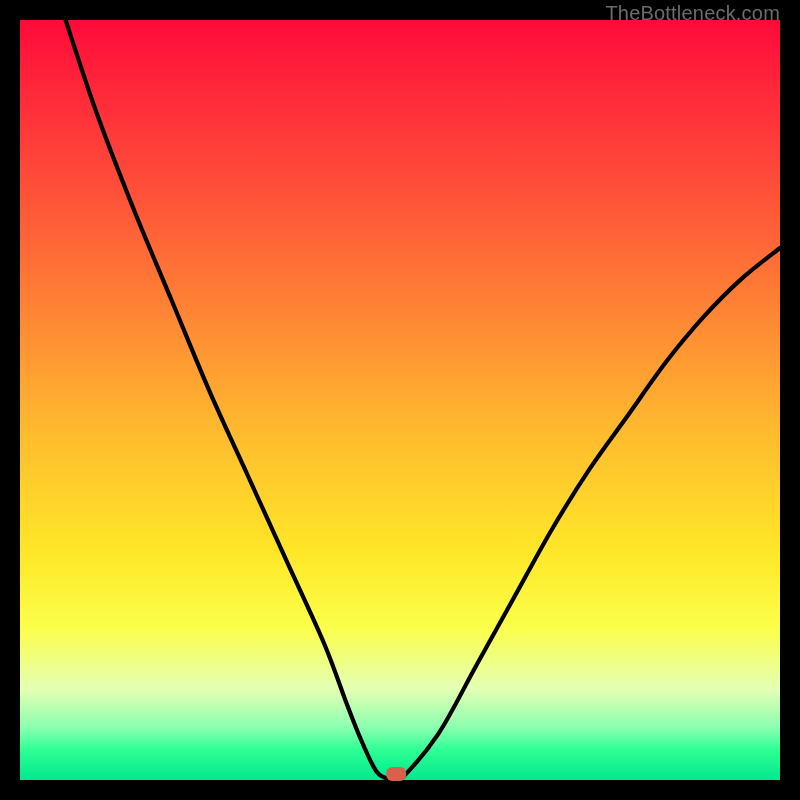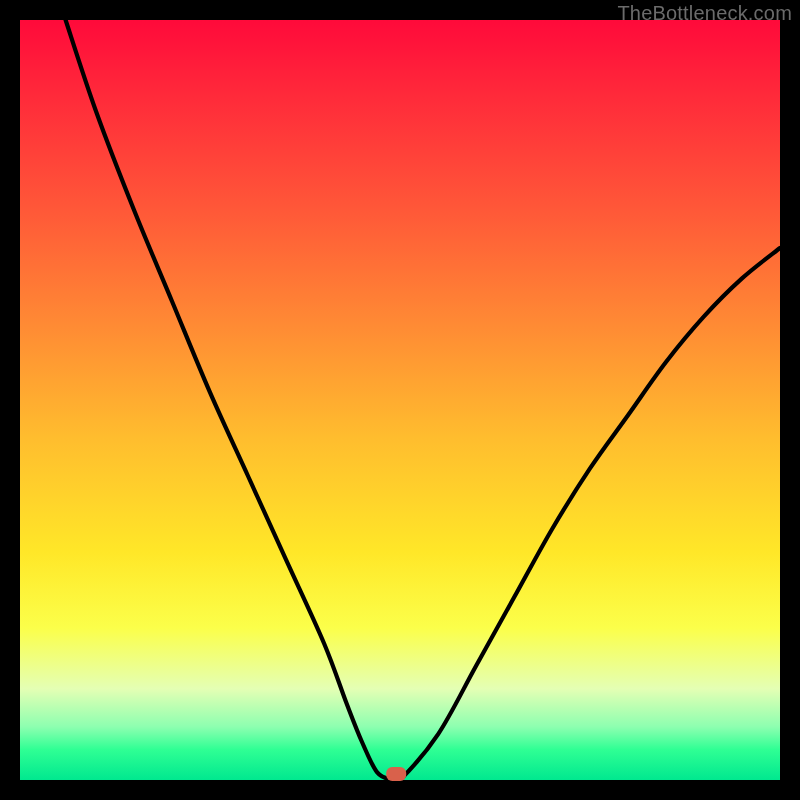--- a/index.html
+++ b/index.html
@@ -35,21 +35,21 @@
       #fbff4a 80%,
       #e4ffb4 88%,
       #8dffb0 93%,
       #2fff94 96%,
       #00e88f 100%
     );
   }
   .watermark {
     position: absolute;
     top: 2px;
-    right: 8px;
+    right: 20px;
     color: #6b6b6b;
     font-size: 20px;
     font-weight: 500;
     letter-spacing: 0.2px;
     user-select: none;
   }
   svg.curve {
     position: absolute;
     left: 0;
     top: 0;

